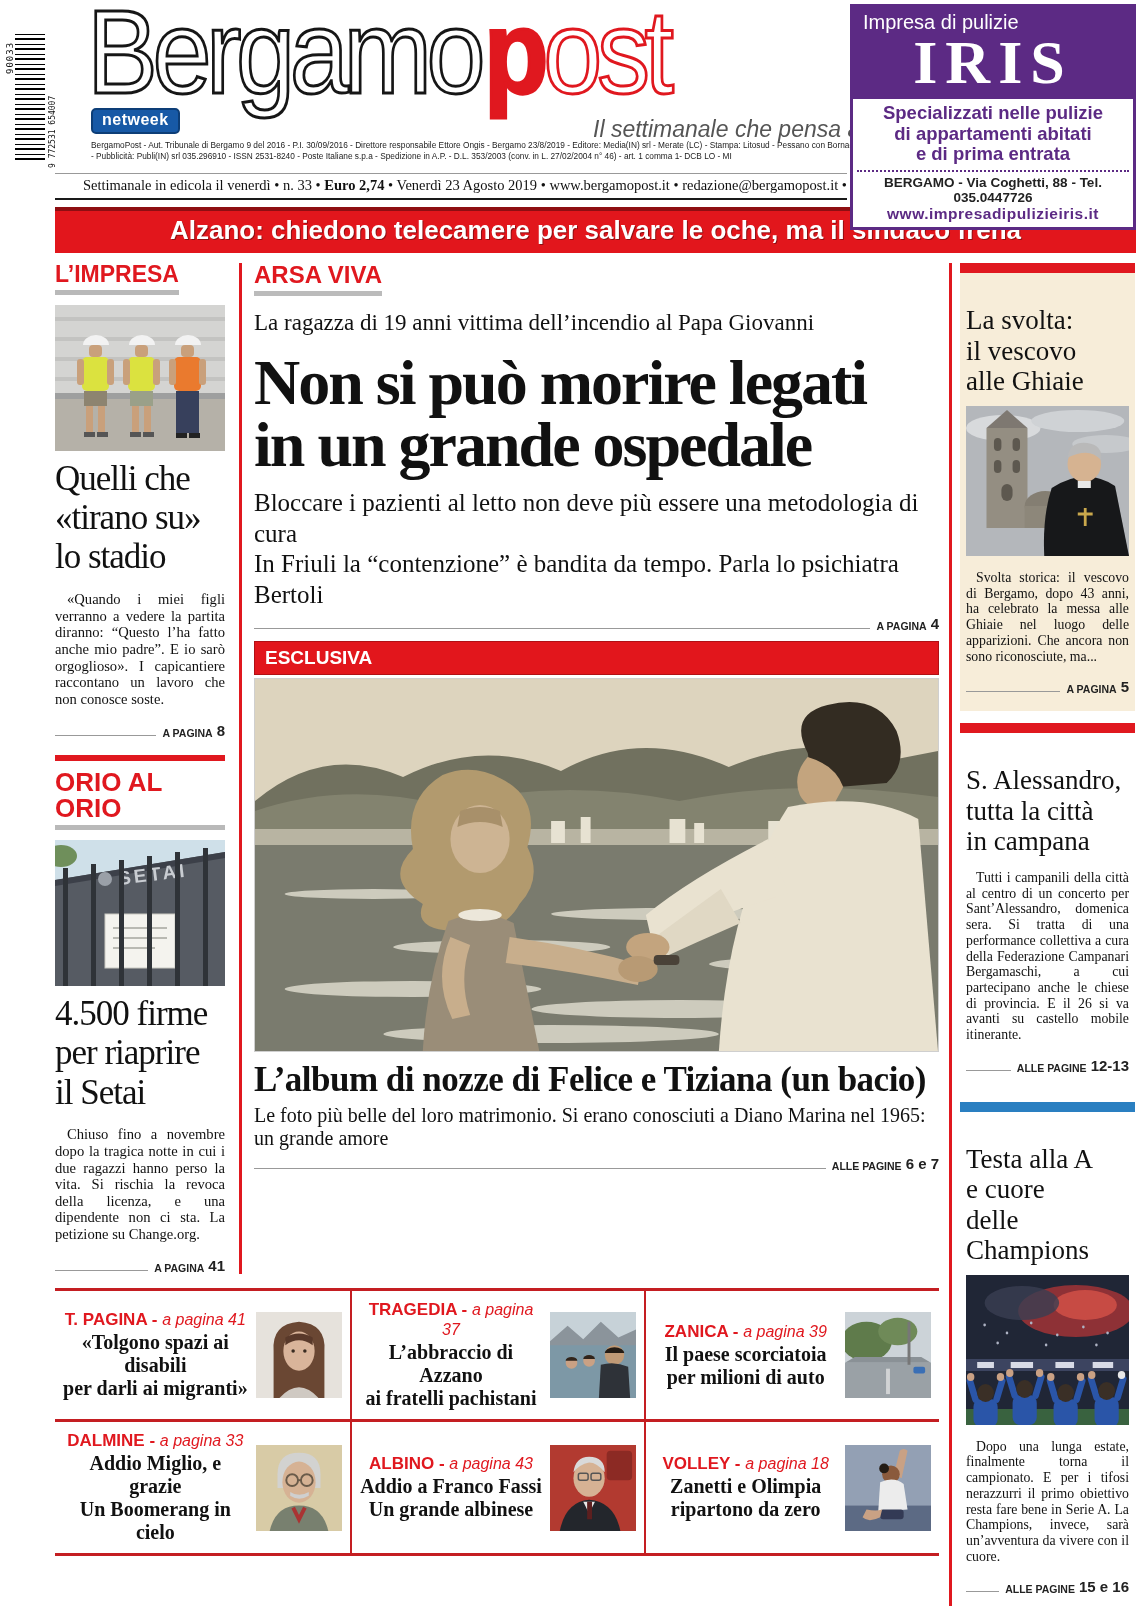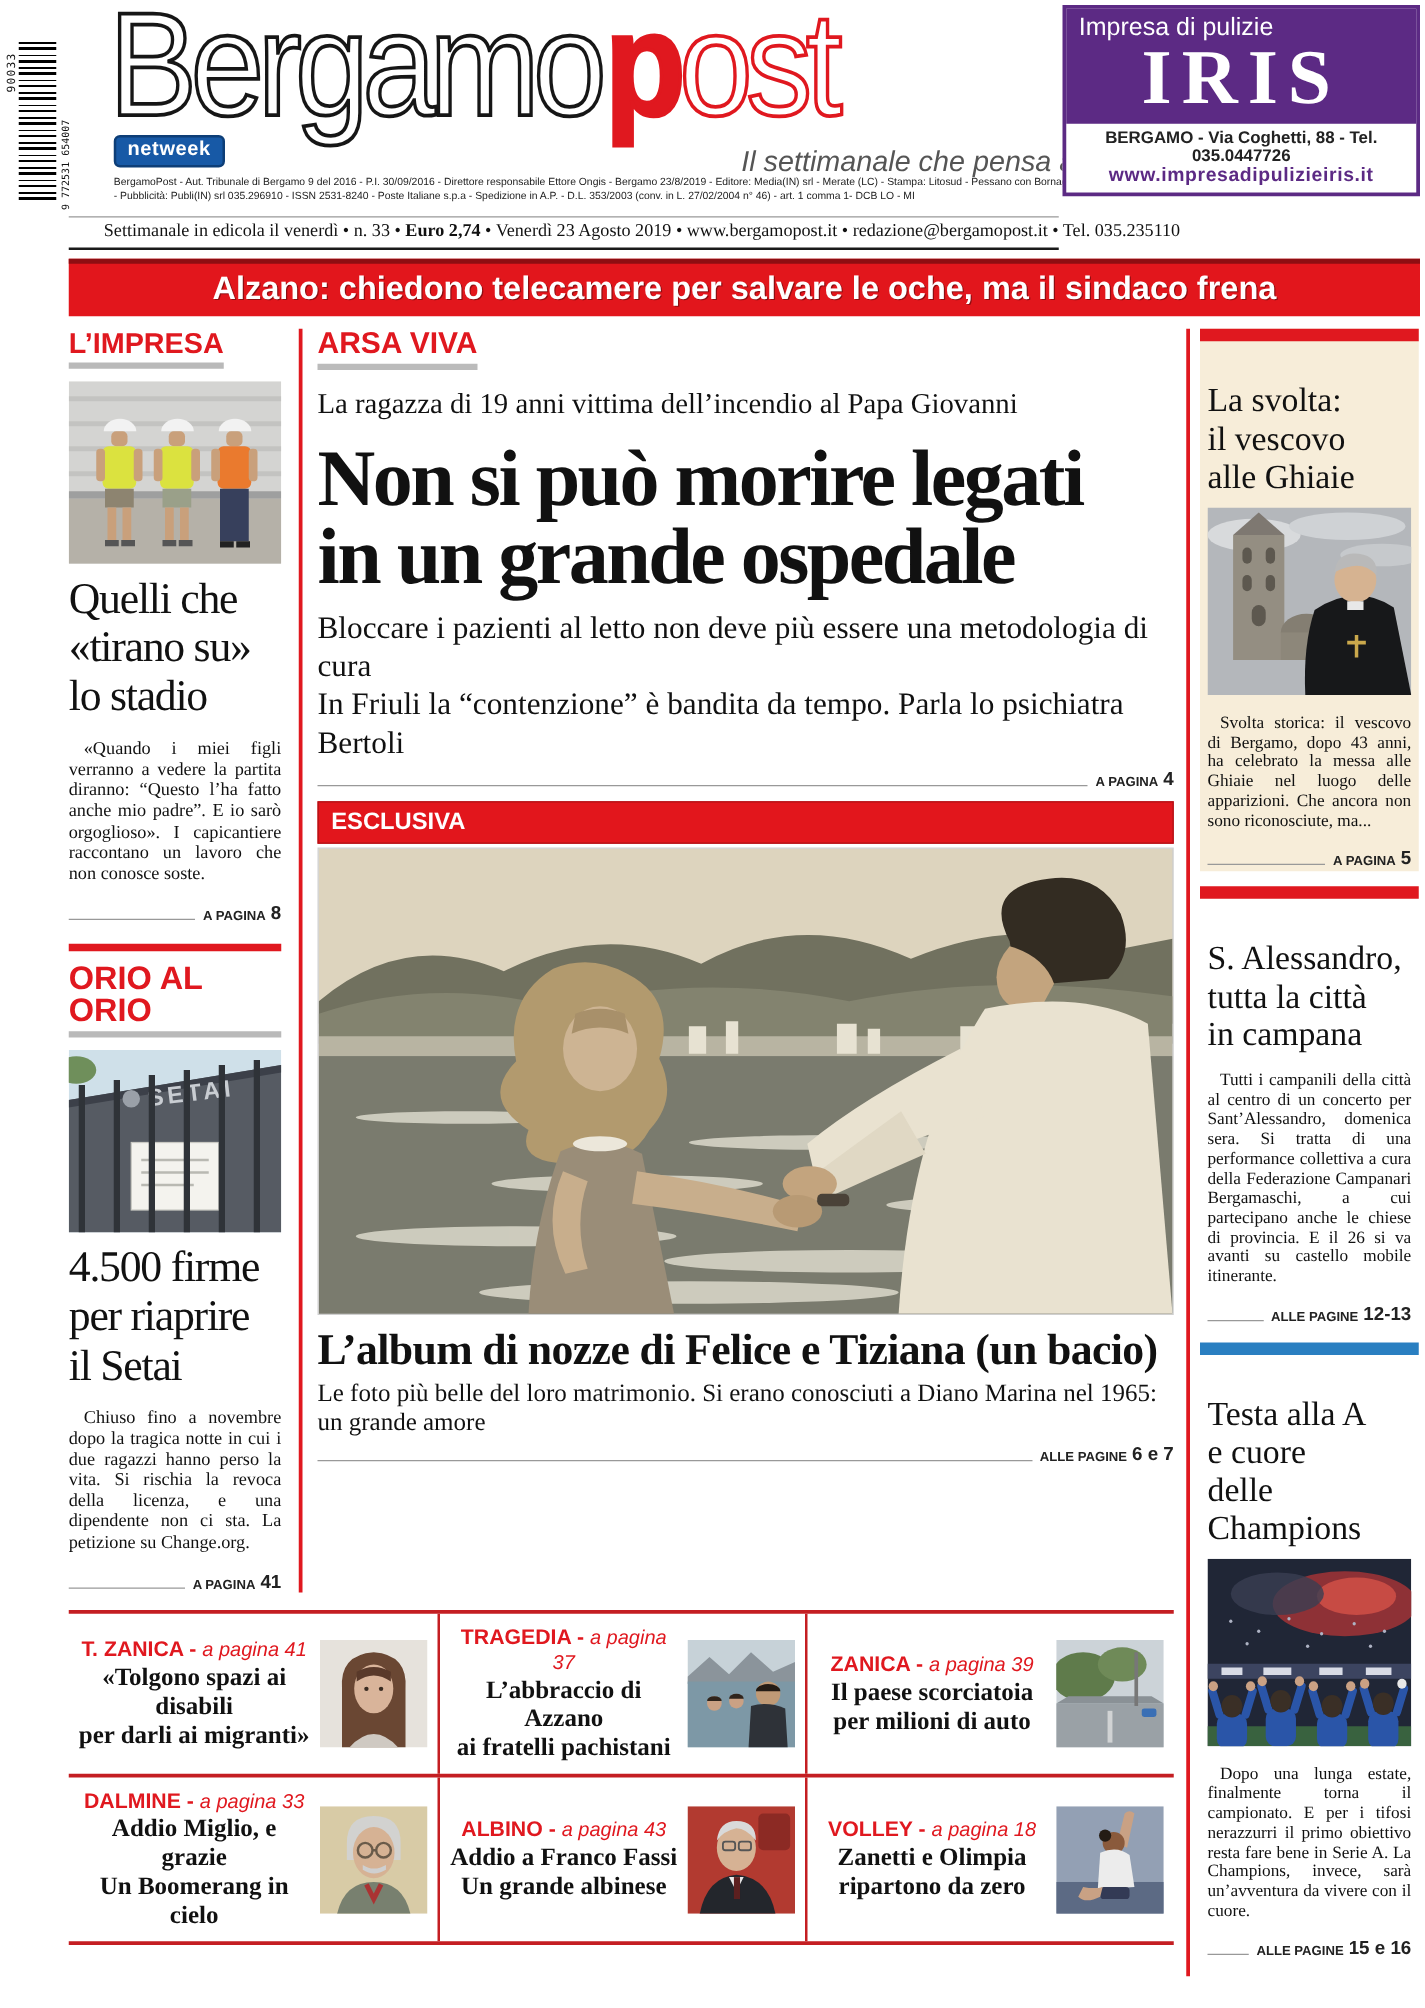--- a/index.html
+++ b/index.html
@@ -50,21 +50,21 @@
   .lead-kicker{color:#e0181f;font:bold 24px/1 "Liberation Sans",sans-serif;border-bottom:5px solid #bbb;padding-bottom:4px;flex:0 0 auto;}
   .lead-kicker-sub{font:23px "Liberation Serif",serif;}
   .lead-head{font:bold 64px/0.97 "Liberation Serif",serif;letter-spacing:-2px;margin:16px 0 12px;}
   .deck{font:25px/1.22 "Liberation Serif",serif;}
   .exclusive{background:#e2161c;border:1px solid #b01015;color:#fff;font:bold 19px/1 "Liberation Sans",sans-serif;padding:6px 10px 7px;margin-top:9px;}
   .main-photo{height:372px;margin-top:3px;border:1px solid #cfcfcf;}
   .cap-head{font:bold 35px/1.05 "Liberation Serif",serif;margin:10px 0 5px;letter-spacing:-.5px;}
   .cap-sub{font:20px "Liberation Serif",serif;}
 
   .right-col{border-left:3px solid #e0181f;padding-left:8px;}
-  .rsec{border-top:10px solid #e0181f;padding:10px 6px 2px;margin-bottom:12px;}
+  .rsec{border-top:10px solid #e0181f;padding:10px 6px 16px;margin-bottom:12px;}
   .rsec.cream{background:#f7edd9;}
   .rsec.blue{border-top-color:#2a7fc1;}
   .rhead{font:400 27px/1.12 "Liberation Serif",serif;margin-bottom:10px;}
   .rbody{font:13.8px/1.14 "Liberation Serif",serif;text-align:justify;text-indent:10px;}
 
   
   .teasers{margin-top:14px;border-top:3px solid #c41e22;}
   .trow{display:grid;grid-template-columns:1fr 1fr 1fr;border-bottom:3px solid #c41e22;}
   .tcell{display:flex;gap:8px;align-items:center;padding:9px 8px;}
   .tcell + .tcell{border-left:2px solid #c41e22;}
@@ -86,20 +86,25 @@
   <div class="logo"><span class="logo-b">Bergamo</span><span class="logo-p">post</span></div>
   <div class="netweek">netweek</div>
   <div class="tagline">Il settimanale che pensa al domani.</div>
   <div class="imprint">BergamoPost - Aut. Tribunale di Bergamo 9 del 2016 - P.I. 30/09/2016 - Direttore responsabile Ettore Ongis - Bergamo 23/8/2019 - Editore: Media(IN) srl - Merate (LC) - Stampa: Litosud - Pessano con Bornago (MI) - Pubblicità: Publi(IN) srl 035.296910 - ISSN 2531-8240 - Poste Italiane s.p.a - Spedizione in A.P. - D.L. 353/2003 (conv. in L. 27/02/2004 n° 46) - art. 1 comma 1- DCB LO - MI</div>
   <div class="issue-line"><span>Settimanale in edicola il venerdì • n. 33 • </span><b>Euro 2,74</b><span> • Venerdì 23 Agosto 2019 • www.bergamopost.it • redazione@bergamopost.it • Tel. 035.235110</span></div>
 
   <div class="iris">
     <div class="iris-top">
       <div class="iris-kicker">Impresa di pulizie</div>
       <div class="iris-brand">IRIS</div>
+    </div>
+    <div class="iris-mid">
+      <div>Specializzati nelle pulizie</div>
+      <div>di appartamenti abitati</div>
+      <div>e di prima entrata</div>
     </div>
     <div class="iris-addr">BERGAMO - Via Coghetti, 88 - Tel. 035.0447726</div>
     <div class="iris-url">www.impresadipulizieiris.it</div>
   </div>
 </header>
 
 <div class="banner">Alzano: chiedono telecamere per salvare le oche, ma il sindaco frena</div>
 
 <div class="main-wrap">
   <div class="main-left">
@@ -279,21 +284,21 @@
             <span>ALLE PAGINE</span>
             <b>6 e 7</b>
           </div>
       </div>
     </div>
 
     <div class="teasers">
       <div class="trow">
         <div class="tcell">
           <div class="ttext">
-            <div class="tkick"><span>T. ZANICA -</span> <i>a pagina 41</i></div>
+            <div class="tkick"><span>T. PAGINA -</span> <i>a pagina 41</i></div>
             <div class="thead">
                 <div>«Tolgono spazi ai disabili</div>
                 <div>per darli ai migranti»</div>
               </div>
           </div>
           <div class="tphoto">
             <svg viewBox="0 0 88 88" width="86" height="86" preserveAspectRatio="none">
                 <rect width="88" height="88" fill="#e6e2dc"></rect>
                 <path d="M18 40 Q16 12 44 10 Q72 12 70 40 L70 88 H18 Z" fill="#6a4733"></path>
                 <ellipse cx="44" cy="40" rx="16" ry="20" fill="#d9b49a"></ellipse>

